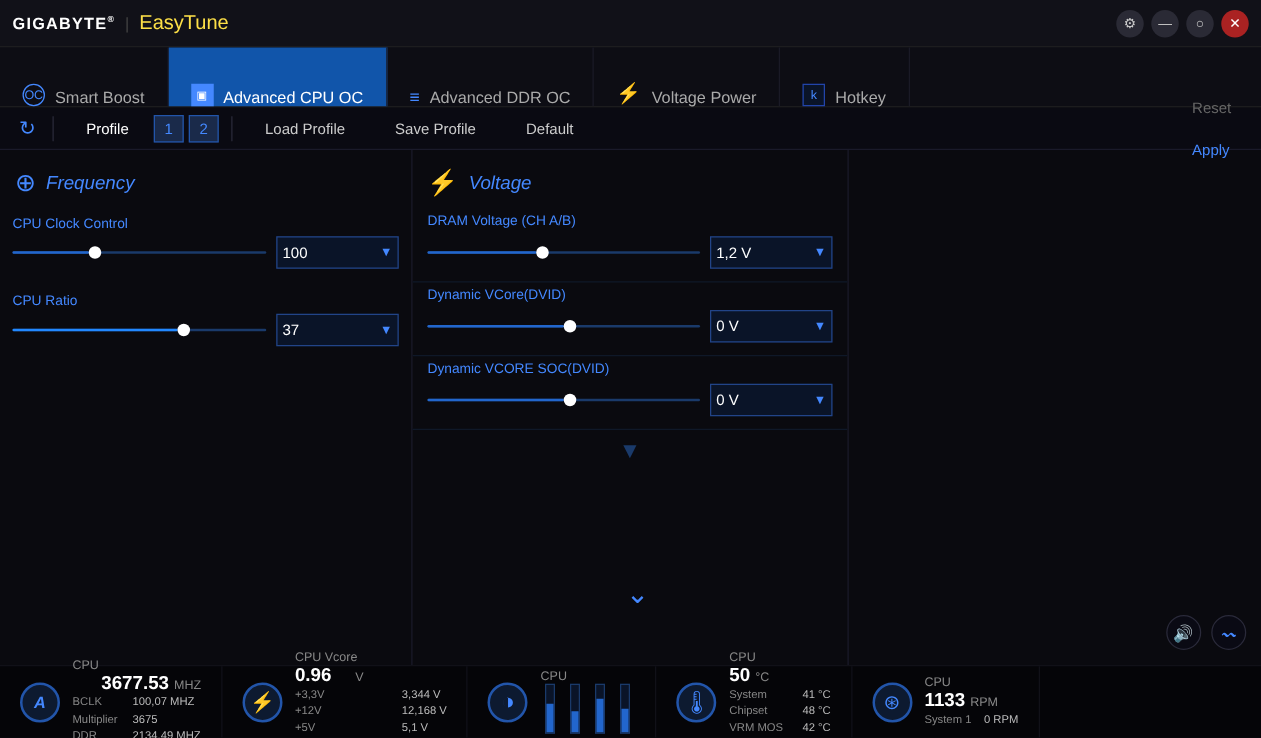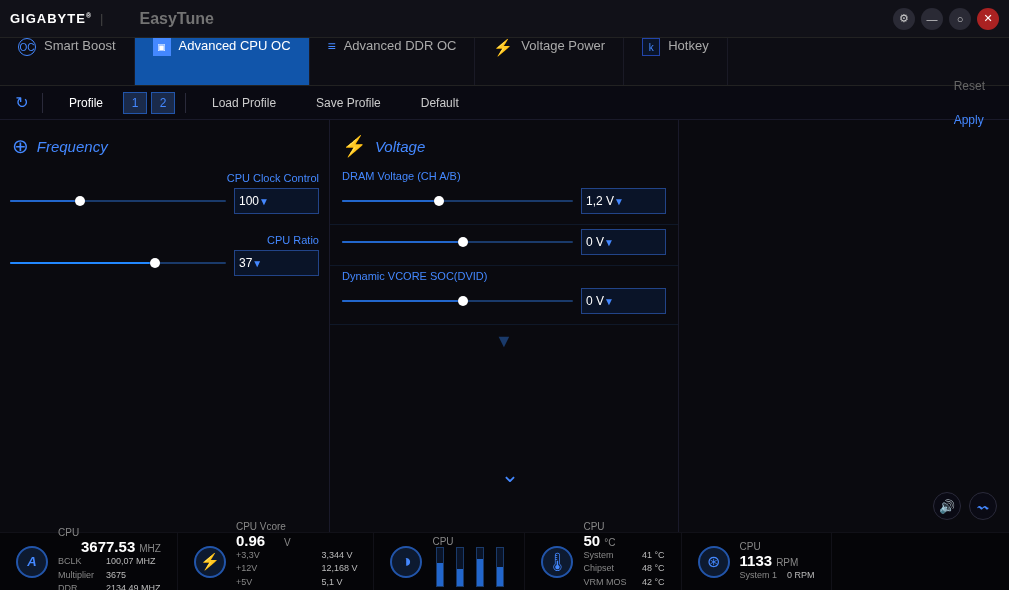--- a/index.html
+++ b/index.html
@@ -32,23 +32,22 @@
       font-weight: 900;
       font-size: 13px;
       color: #fff;
       letter-spacing: 1px;
     }
     .gigabyte-logo span {
       color: #fff;
     }
     .app-name {
       font-size: 16px;
-      color: #737373;
-      font-weight: 700;
-      margin-left: 28px;
+      color: #fde047;
+      font-weight: 400;
     }
     .title-icons {
       display: flex;
       gap: 6px;
       align-items: center;
     }
     .title-icon-btn {
       width: 22px;
       height: 22px;
       border-radius: 50%;
@@ -67,21 +66,21 @@
     
     #main-nav {
       display: flex;
       align-items: stretch;
       height: 48px;
       background: #0d0d14;
       border-bottom: 1px solid #222;
     }
     .nav-tab {
       display: flex;
-      align-items: flex-start;
+      align-items: flex-end;
       gap: 8px;
       padding: 0 18px;
       cursor: pointer;
       font-size: 13px;
       color: #aaa;
       border-right: 1px solid #1a1a26;
       transition: background 0.2s;
       white-space: nowrap;
     }
     .nav-tab.active {
@@ -172,21 +171,20 @@
       font-style: italic;
     }
 
     .control-row {
       padding: 6px 10px;
     }
     .control-label {
       font-size: 11px;
       color: #4488ff;
       margin-bottom: 4px;
-      text-align: right;
     }
     .control-input-row {
       display: flex;
       align-items: center;
       gap: 8px;
     }
     .slider-container {
       flex: 1;
       position: relative;
       height: 14px;
@@ -209,31 +207,31 @@
       width: 10px;
       height: 10px;
       background: #fff;
       border-radius: 50%;
       position: absolute;
       top: 50%;
       transform: translateY(-50%);
       cursor: pointer;
     }
     .dropdown-select {
-      width: 85px;
+      width: 98px;
       height: 26px;
       background: #0a1428;
       border: 1px solid #224488;
       color: #fff;
       font-size: 12px;
       padding: 0 4px;
       cursor: pointer;
       display: flex;
       align-items: center;
-      justify-content: flex-start;
+      justify-content: space-between;
       flex-shrink: 0;
     }
     .dropdown-arrow {
       color: #4488ff;
       font-size: 10px;
     }
 
     
     #right-panel {
       flex: 1;
@@ -503,20 +501,21 @@
           </div>
         </div>
         <div class="dropdown-select">
           <span>1,2 V</span>
           <span class="dropdown-arrow">▼</span>
         </div>
       </div>
     </div>
 
     <div class="voltage-row">
+      <div class="voltage-label">Dynamic VCore(DVID)</div>
       <div class="voltage-controls">
         <div class="voltage-slider-container">
           <div class="slider-track">
             <div class="slider-fill" style="width:50%;background:#2266cc;"></div>
             <div class="slider-thumb" style="left:50%;"></div>
           </div>
         </div>
         <div class="dropdown-select">
           <span>0 V</span>
           <span class="dropdown-arrow">▼</span>

